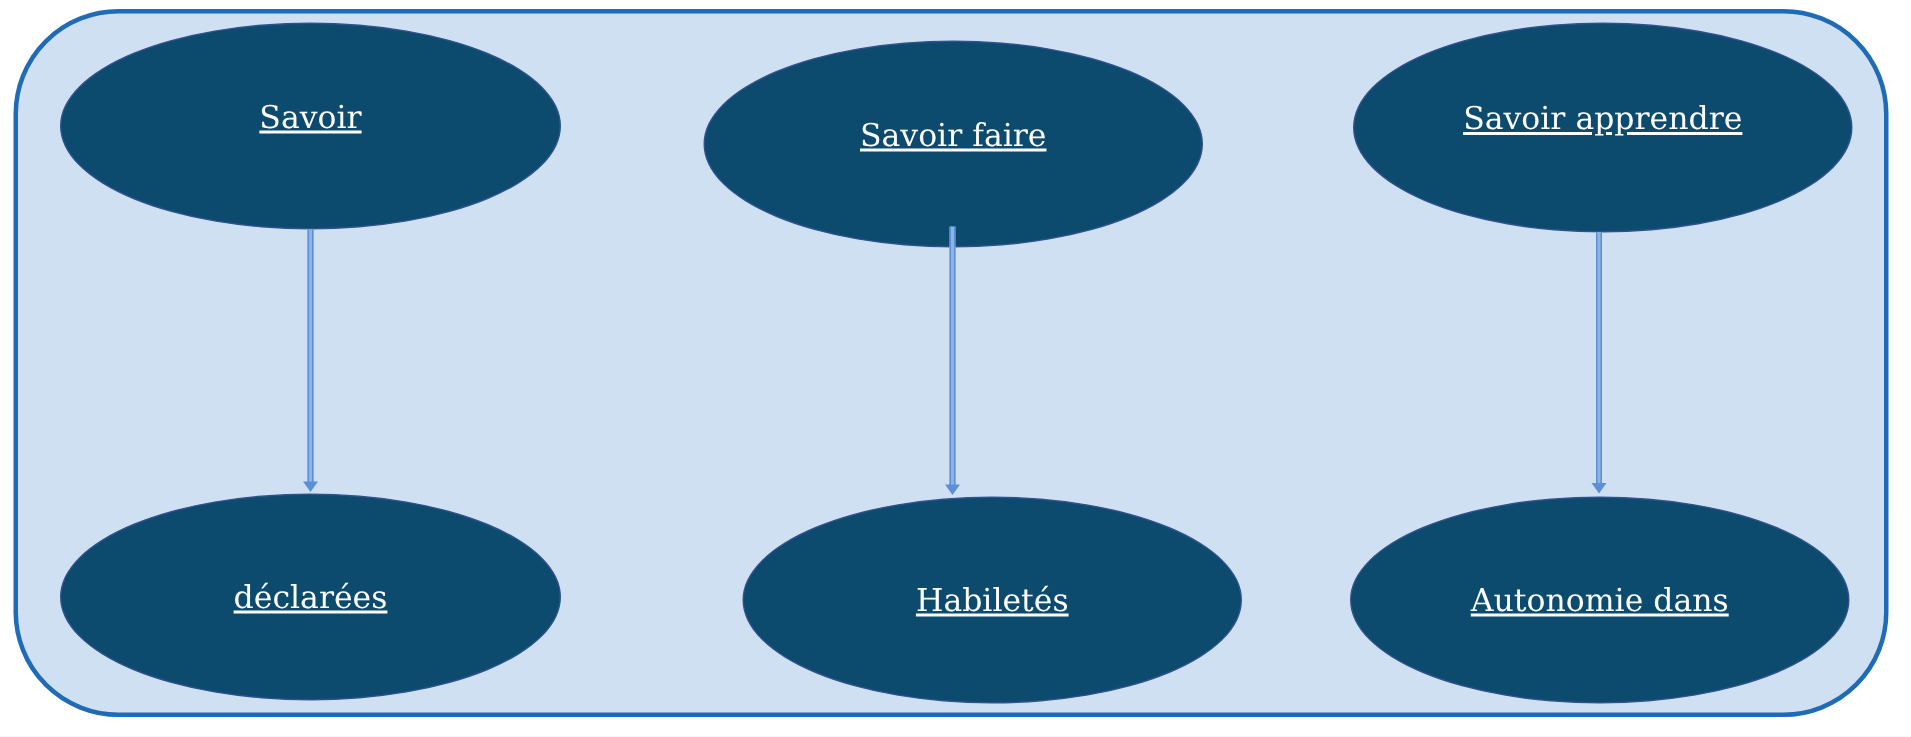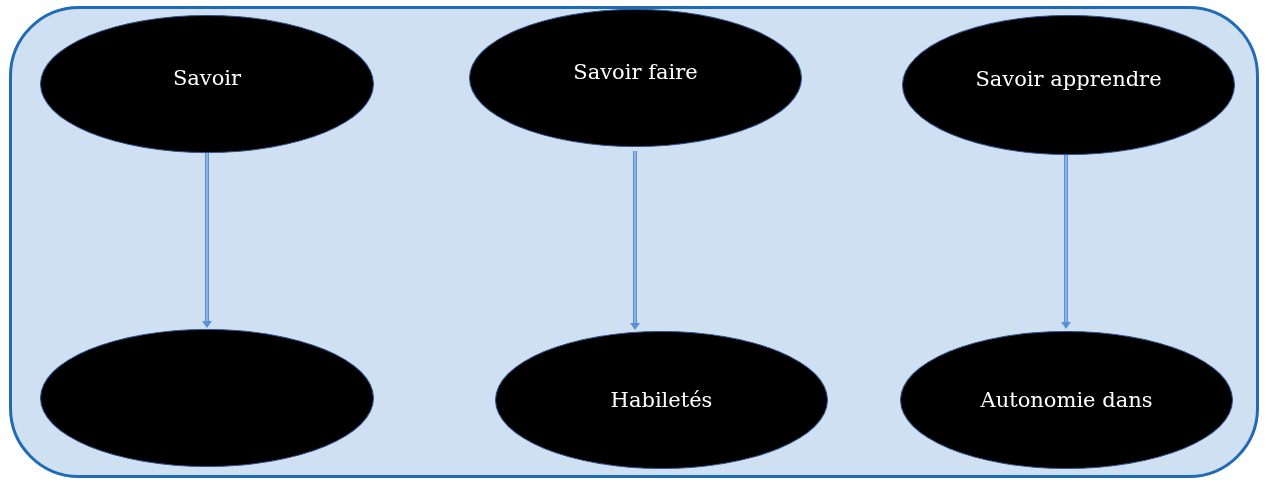--- a/index.html
+++ b/index.html
@@ -2,23 +2,23 @@
 <html><head>
   <meta charset="utf-8">
   <style>
     html, body { margin: 0; padding: 0; background: #ffffff; }
     body { width: 1274px; height: 491px; position: relative; overflow: hidden; font-family: "DejaVu Serif", serif; }
     .frame {
       position: absolute; left: 9px; top: 6px; width: 1250px; height: 472px;
       background: #cfe0f2; border: 3px solid #1f6bb5; border-radius: 70px; box-sizing: border-box;
     }
     .ellipse {
-      position: absolute; background: #000000; border: 1.5px solid #2f528f; border-radius: 50%;
+      position: absolute; background: #0c4a6e; border: 1.5px solid #2f528f; border-radius: 50%;
       box-sizing: border-box; display: flex; align-items: center; justify-content: center;
-      color: #ffffff; text-align: center; font-size: 21px; line-height: 34px;
+      color: #ffffff; text-align: center; font-size: 21px; line-height: 34px; text-decoration: underline;
     }
     .ellipse span { display: block; }
     .top-label { position: relative; top: -6px; }
     .arrow { position: absolute; width: 8px; }
     .arrow .shaft { position: absolute; left: 2px; top: 0; width: 4px; background: #8fb3e3; border-left: 1px solid #5b8fd6; border-right: 1px solid #5b8fd6; box-sizing: border-box; }
     .arrow .head { position: absolute; left: -1px; width: 0; height: 0; border-left: 5px solid transparent; border-right: 5px solid transparent; border-top: 7px solid #5b8fd6; }
   </style>
 </head>
 <body>
 
@@ -26,24 +26,25 @@
 
 <div class="ellipse" style="left:40px; top:15px; width:334px; height:138px;">
   <span class="top-label">Savoir</span>
 </div>
 <div class="arrow" style="left:203px; top:153px; height:176px;">
   <div class="shaft" style="height:170px;"></div>
   <div class="head" style="top:168px;"></div>
 </div>
 <div class="ellipse" style="left:40px; top:329px; width:334px; height:138px;">
   <div>
+    <span>déclarées</span>
   </div>
 </div>
 
-<div class="ellipse" style="left:469px; top:9px; width:333px; height:138px;">
+<div class="ellipse" style="left:469px; top:27px; width:333px; height:138px;">
   <span class="top-label">Savoir faire</span>
 </div>
 <div class="arrow" style="left:631px; top:151px; height:180px;">
   <div class="shaft" style="height:174px;"></div>
   <div class="head" style="top:172px;"></div>
 </div>
 <div class="ellipse" style="left:495px; top:331px; width:333px; height:138px;">
   <div>
     <span>Habiletés</span>
   </div>

